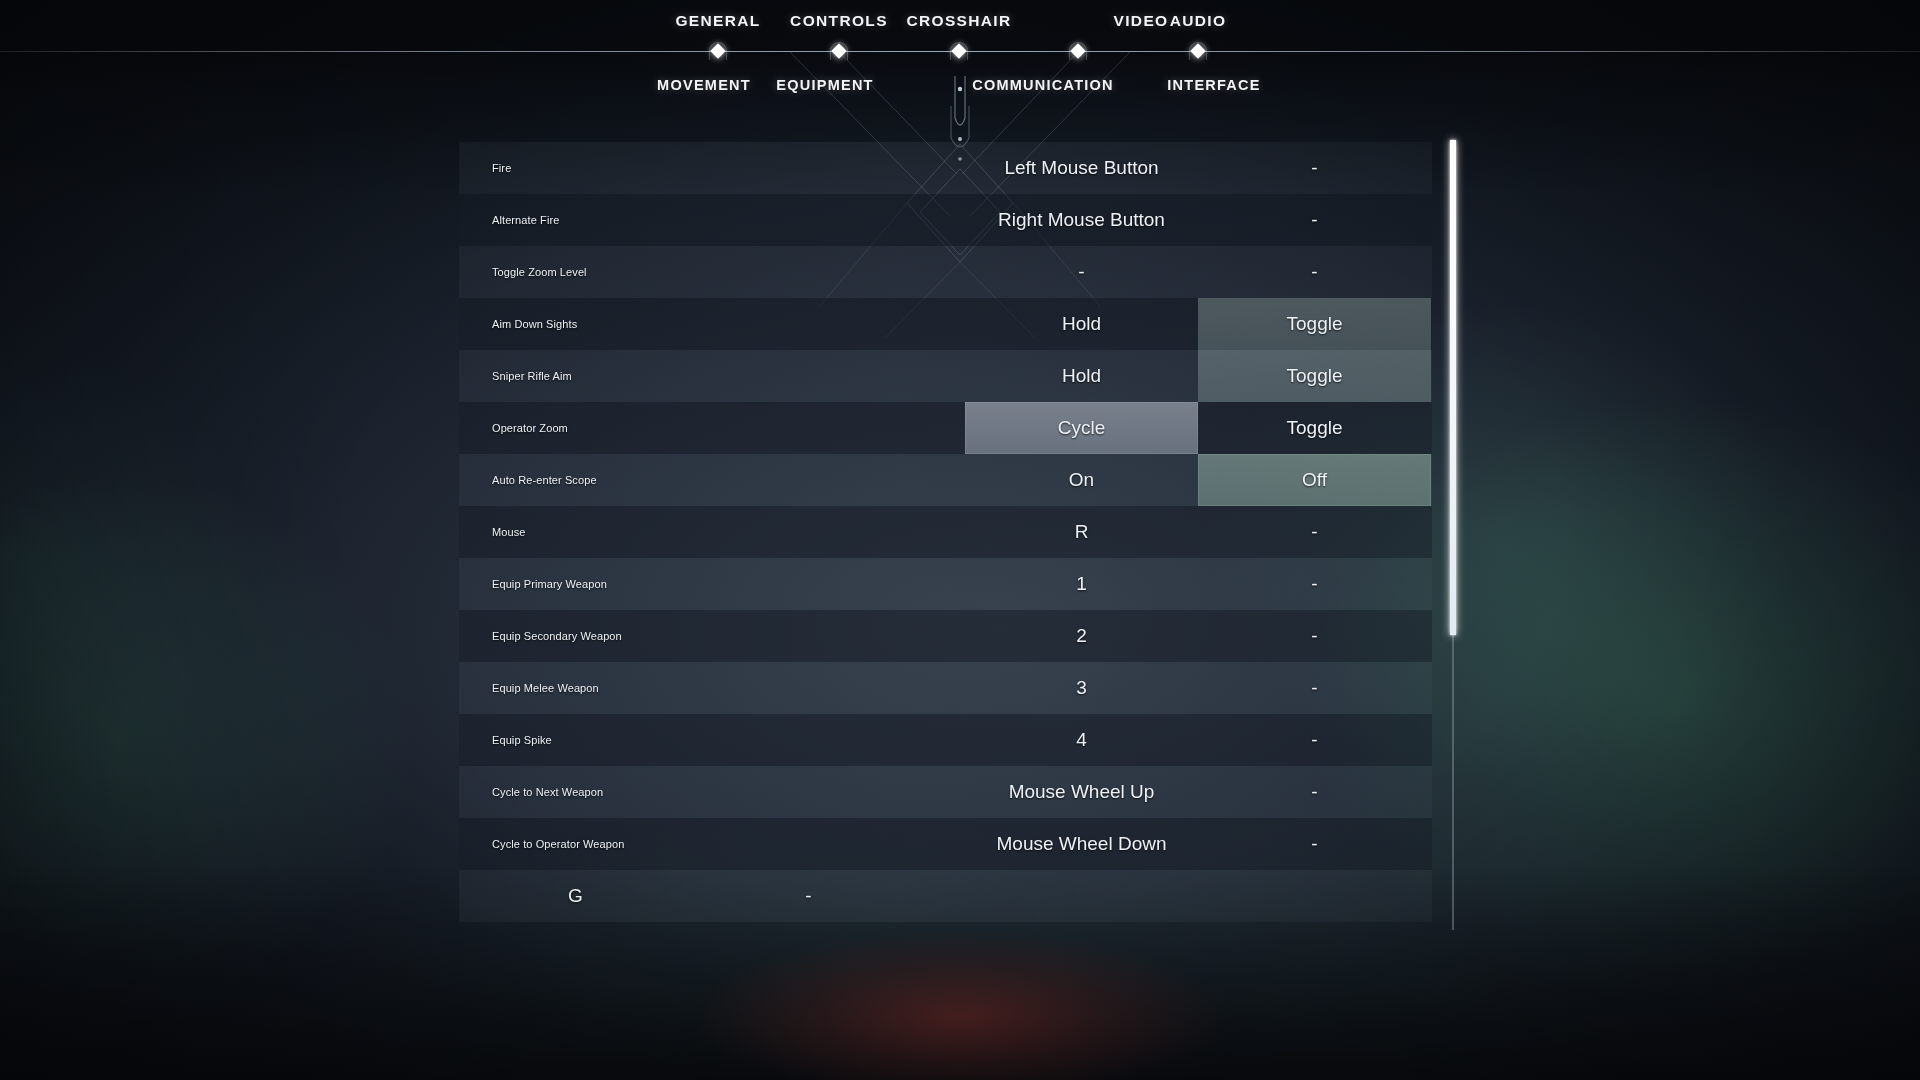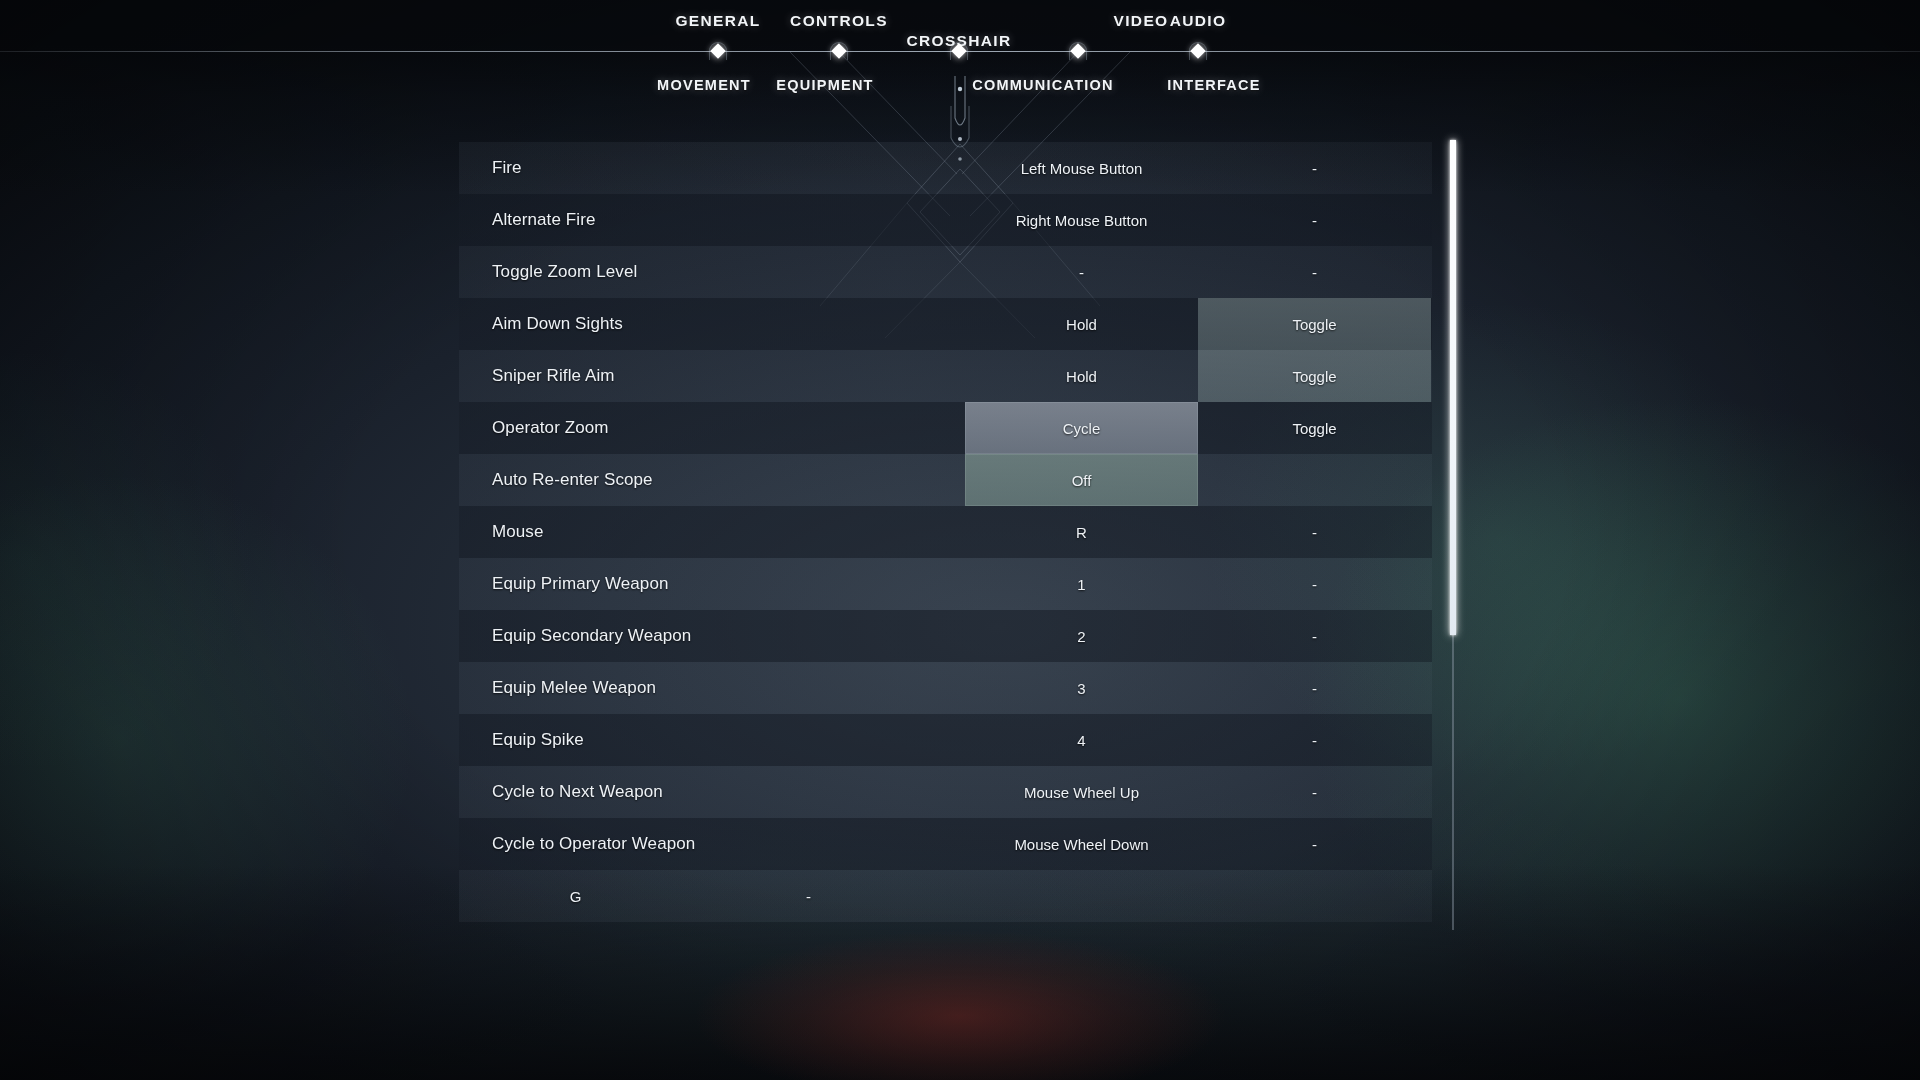--- a/index.html
+++ b/index.html
@@ -97,29 +97,29 @@
     height:52px;
     width:973px;
   }
   .row.odd  { background:linear-gradient(90deg, rgba(118,132,150,.085) 0%, rgba(124,138,156,.115) 45%, rgba(110,124,142,.075) 100%); }
   .row.even { background:linear-gradient(90deg, rgba(22,28,38,.40) 0%, rgba(26,32,42,.50) 45%, rgba(20,26,36,.40) 100%); }
 
   .c-action{
     flex:0 0 506px;
     display:flex; align-items:center;
     padding-left:33px;
-    font-size:17px;
+    font-size:11px;
     color:#eef2f6;
     text-shadow:0 1px 2px rgba(0,0,0,.75);
     letter-spacing:.1px;
   }
   .c-bind{
     flex:0 0 233px;
     display:flex; align-items:center; justify-content:center;
-    font-size:15px;
+    font-size:19px;
     color:#eef2f6;
     text-shadow:0 1px 2px rgba(0,0,0,.75);
     cursor:pointer;
   }
   .c-bind.hl{
     background:linear-gradient(180deg, rgba(176,184,196,.62) 0%, rgba(160,170,184,.56) 100%);
     box-shadow:inset 0 0 0 1px rgba(220,228,238,.13);
   }
   .c-bind.hl-green{
     background:linear-gradient(180deg, rgba(150,176,166,.54) 0%, rgba(138,166,156,.50) 100%);
@@ -191,21 +191,21 @@
       <path d="M1013 157 L1100 260"></path>
     </g>
   </svg>
 </div>
 
 <div id="topnav">
   <div class="navline"></div>
   <div class="nav-main" id="nav-main">
       <div class="nav-item" style="left: 718px;">GENERAL</div>
       <div class="nav-item" style="left: 839px;">CONTROLS</div>
-      <div class="nav-item" style="left: 959px; margin-top: 20px;">CROSSHAIR</div>
+      <div class="nav-item" style="left: 959px;">CROSSHAIR</div>
       <div class="nav-item" style="left: 1141px;">VIDEO</div>
       <div class="nav-item" style="left: 1198px;">AUDIO</div>
     </div>
   <div class="nav-sub" id="nav-sub">
       <div class="nav-item" style="left: 704px;">MOVEMENT</div>
       <div class="nav-item" style="left: 825px;">EQUIPMENT</div>
       <div class="nav-item" style="left: 1043px;">COMMUNICATION</div>
       <div class="nav-item" style="left: 1214px;">INTERFACE</div>
     </div>
   <div id="nav-markers">
@@ -248,20 +248,21 @@
       <div class="c-bind">Hold</div>
       <div class="c-bind hl-soft">Toggle</div>
     </div>
     <div class="row even">
       <div class="c-action">Operator Zoom</div>
       <div class="c-bind hl">Cycle</div>
       <div class="c-bind">Toggle</div>
     </div>
     <div class="row odd">
       <div class="c-action">Auto Re-enter Scope</div>
+      <div class="c-bind">On</div>
       <div class="c-bind hl-green">Off</div>
     </div>
     <div class="row even">
       <div class="c-action">Mouse</div>
       <div class="c-bind">R</div>
       <div class="c-bind">-</div>
     </div>
     <div class="row odd">
       <div class="c-action">Equip Primary Weapon</div>
       <div class="c-bind">1</div>

